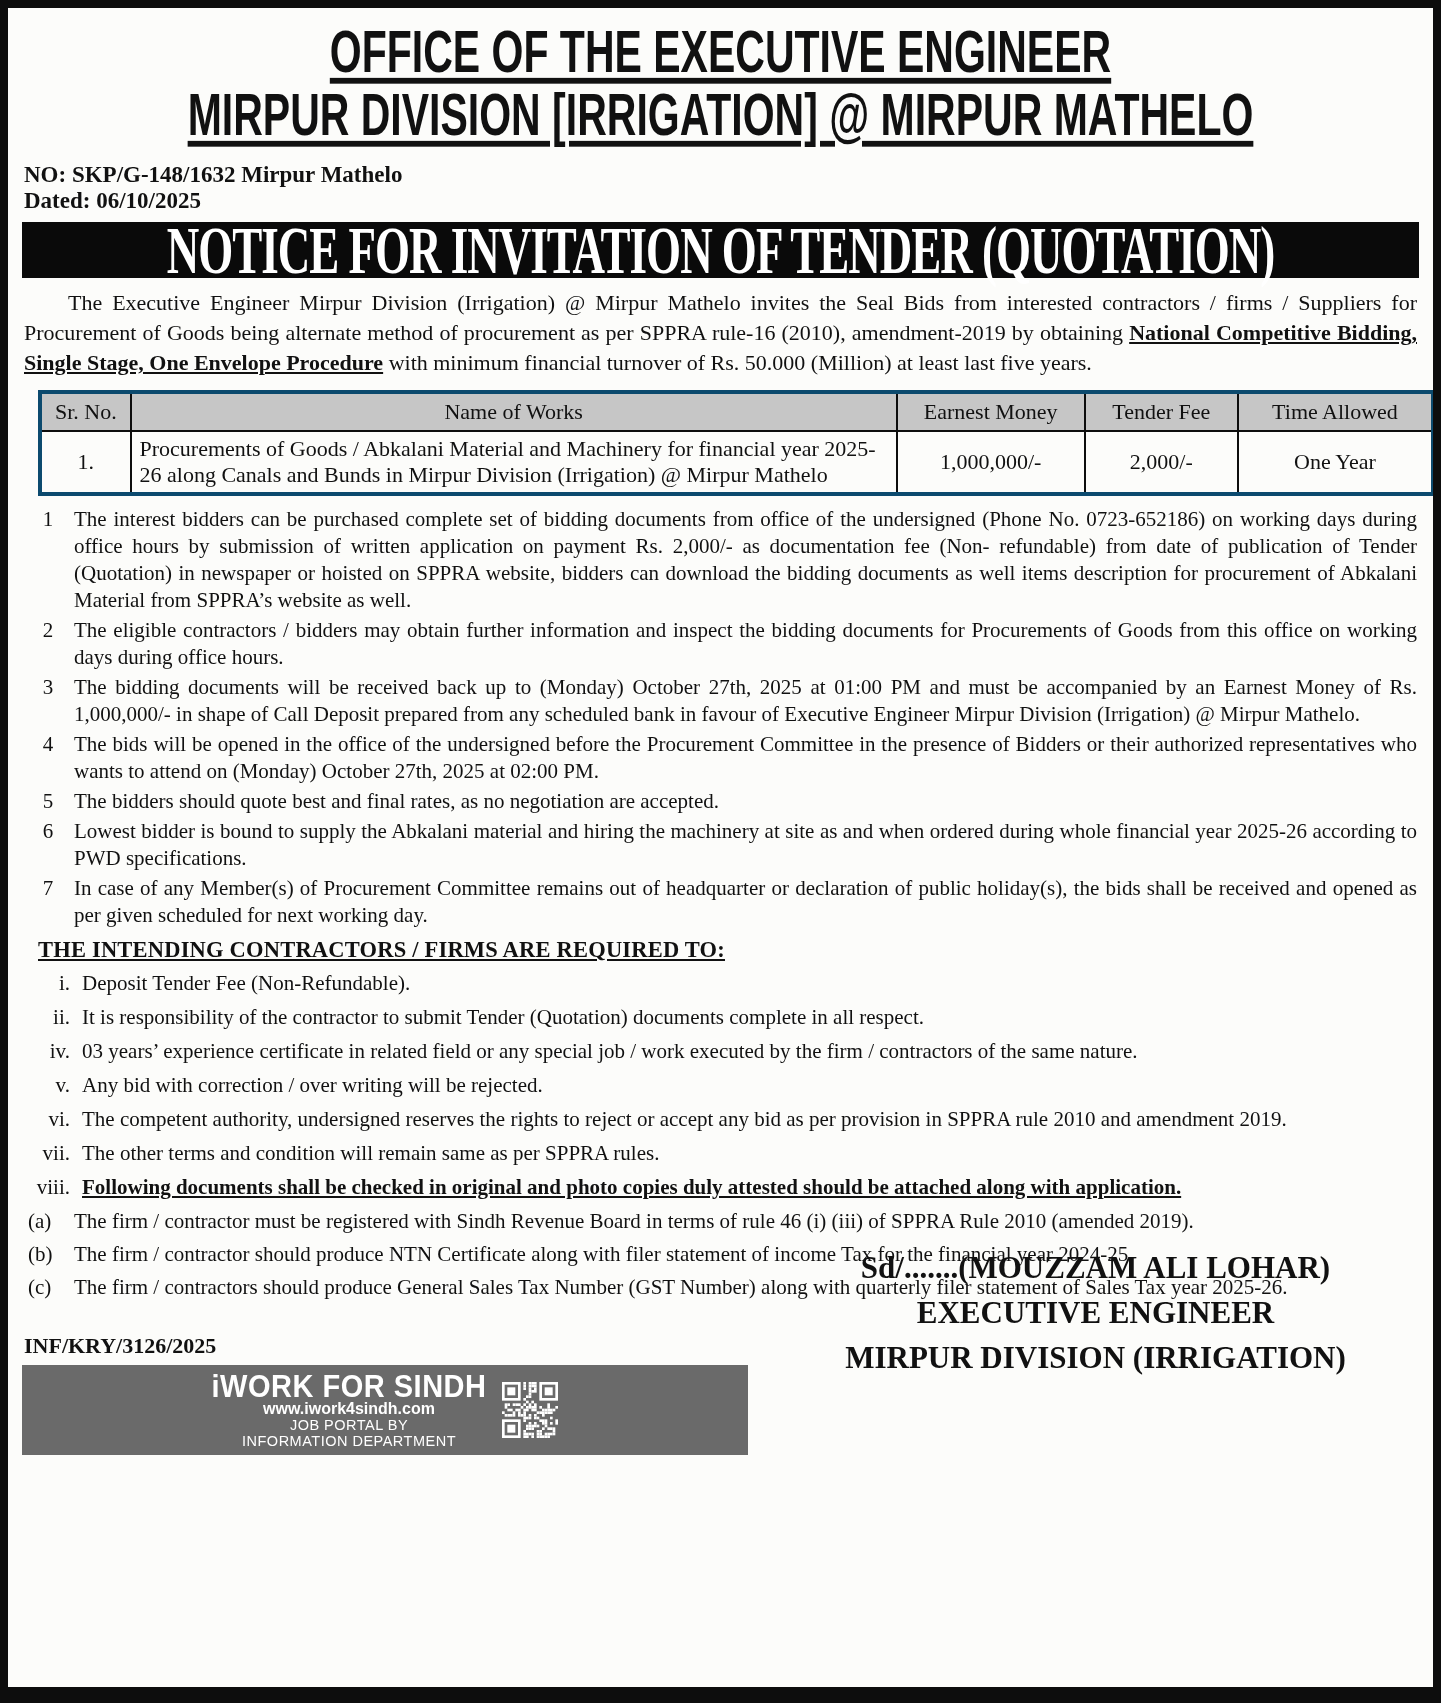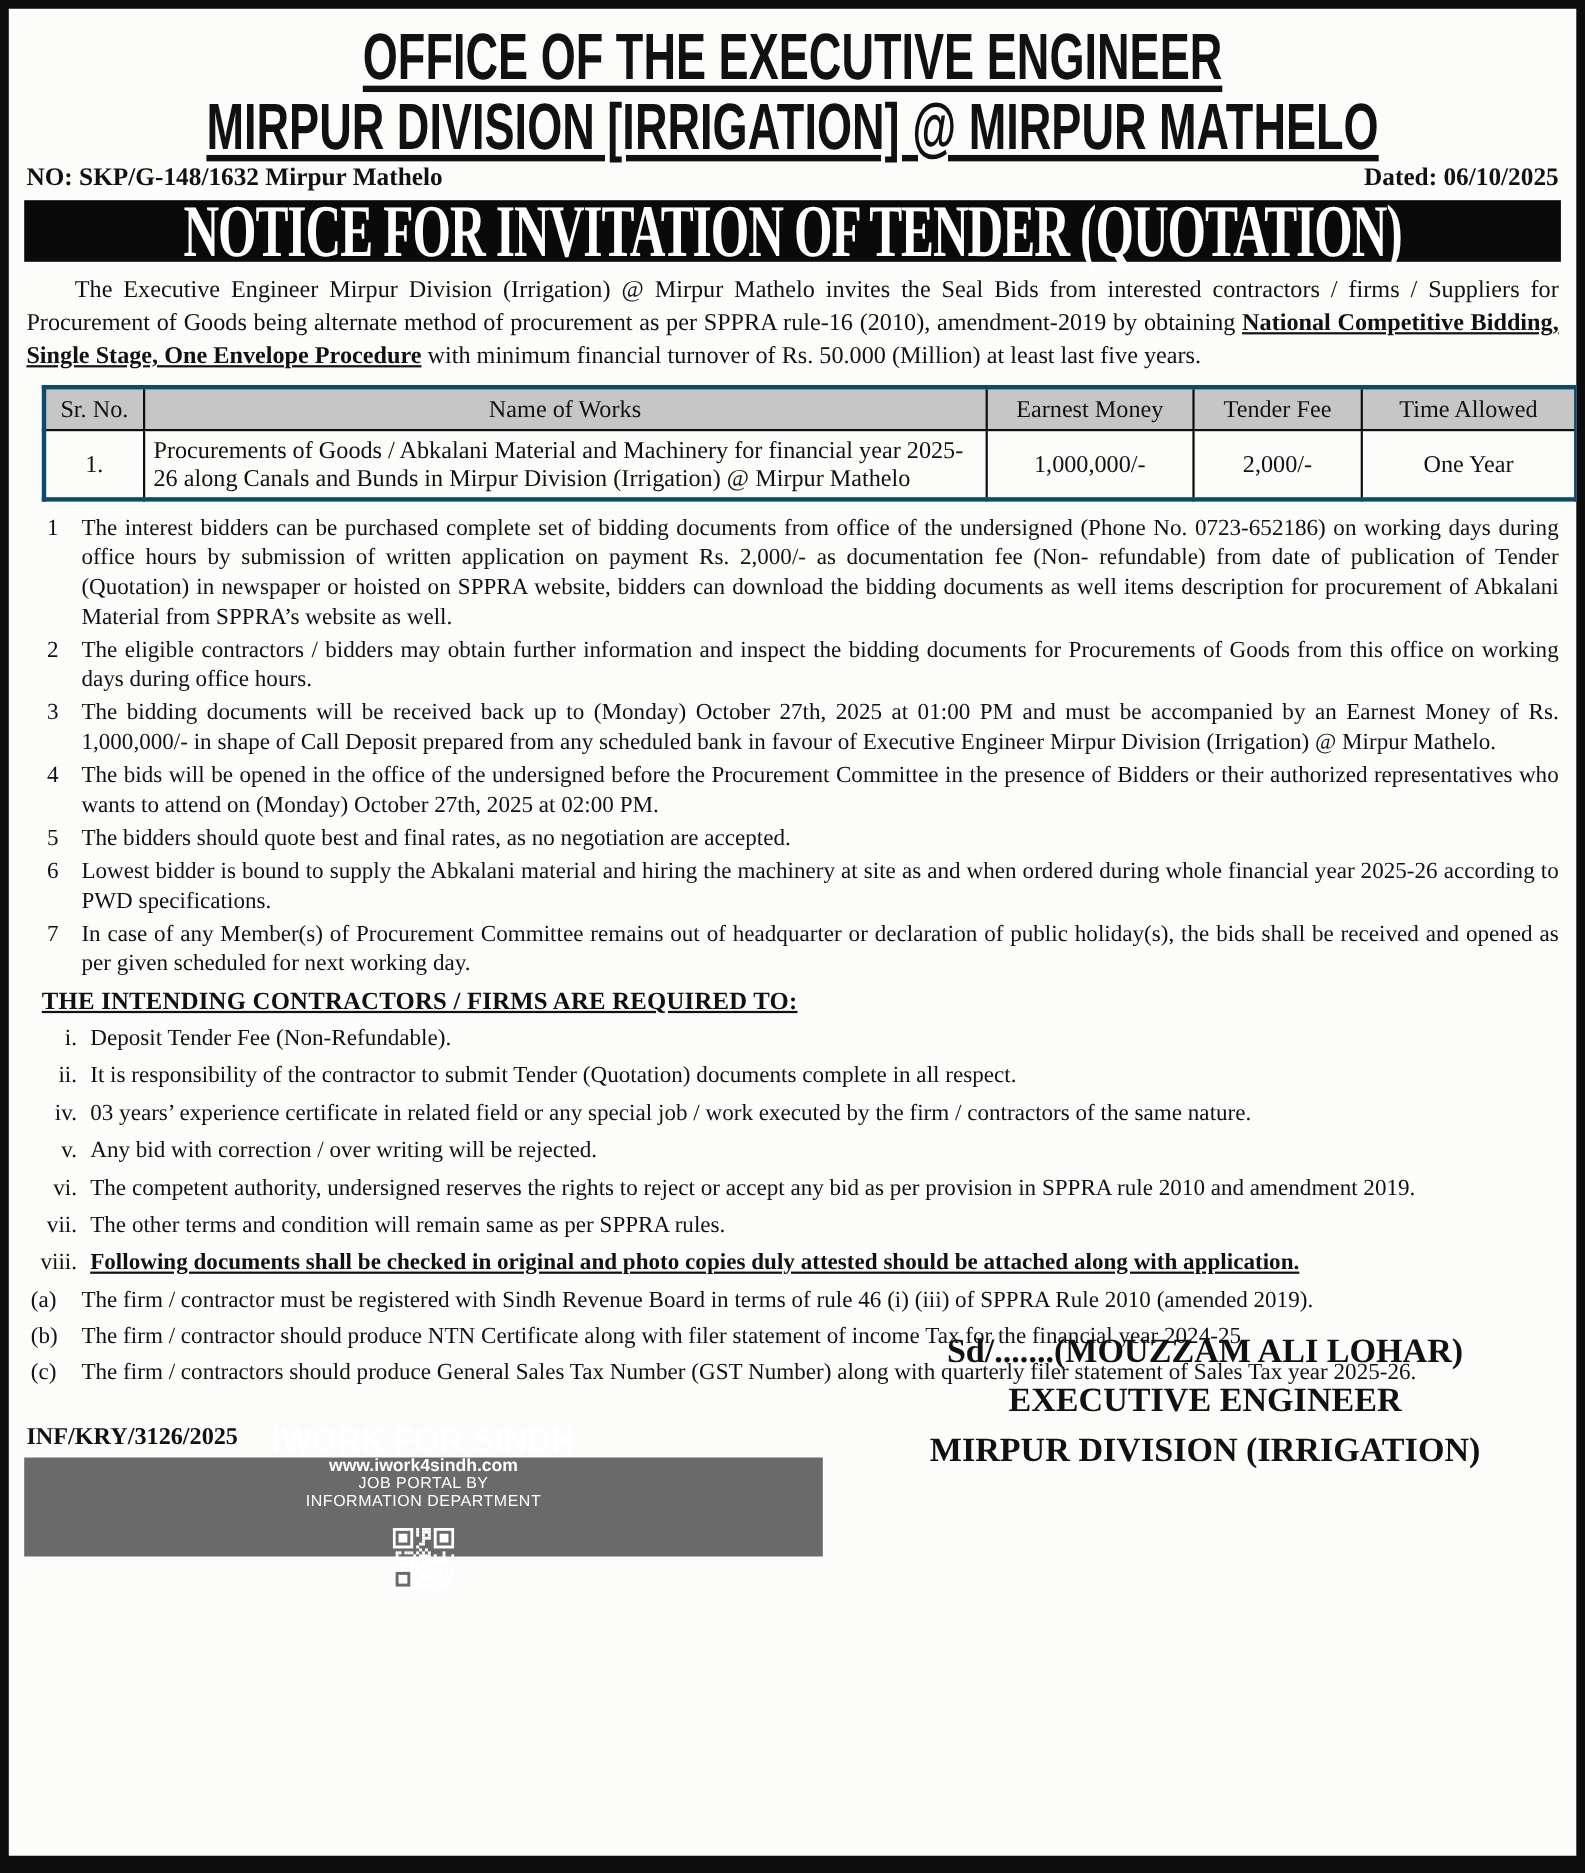--- a/index.html
+++ b/index.html
@@ -16,22 +16,22 @@
   .hdr-line{margin:0 0 10px 0;line-height:1.0;}
   .hdr-line .cond{
     display:inline-block;transform:scaleY(1.45);transform-origin:center;
     font-family:"Liberation Sans", sans-serif;font-weight:bold;
     font-size:41px;letter-spacing:0px;text-decoration:underline;
     text-underline-offset:4px;
   }
   .hdr-line.l1{padding-top:8px;}
   .hdr-line.l2{padding-top:12px;margin-bottom:6px;}
   .refrow{
-    display:flex;justify-content:space-between;align-items:baseline;
-    font-weight:bold;font-size:23px;padding:6px 2px 4px 2px;
+    display:flex;justify-content:flex-start;align-items:baseline;
+    font-weight:bold;font-size:23px;padding:20px 2px 4px 2px;flex-direction:column;
   }
   
   .banner{
     background:#0a0a0a;color:#fff;margin:4px 0 10px 0;
     height:56px;display:flex;align-items:center;justify-content:center;
   }
   .banner .cond{
     display:inline-block;transform:scaleY(1.5);transform-origin:center;
     font-family:"Liberation Serif", serif;font-weight:bold;
     font-size:45px;letter-spacing:-1px;white-space:nowrap;
@@ -67,21 +67,21 @@
   .sechead{
     font-weight:bold;text-decoration:underline;font-size:22.5px;
     margin:8px 0 4px 16px;letter-spacing:0.2px;
   }
   
   .bottom{display:flex;margin-top:2px;}
   .bottom-left{width:740px;flex:0 0 740px;}
   .inf{font-weight:bold;font-size:22px;margin:26px 0 6px 2px;}
   .logobox{
     background:#6a6a6a;color:#fff;height:90px;width:726px;
-    display:flex;align-items:center;justify-content:center;gap:16px;flex-direction:column;
+    display:flex;align-items:center;justify-content:center;gap:16px;
   }
   .logotext{text-align:center;font-family:"Liberation Sans", sans-serif;}
   .logotitle{
     font-weight:bold;font-size:29px;letter-spacing:0.5px;line-height:28px;
     display:inline-block;transform:scaleY(1.1);transform-origin:center;
   }
   .logoweb{font-weight:bold;font-size:16px;line-height:17px;}
   .logoline{font-size:14.5px;line-height:16px;letter-spacing:0.5px;}
   .qr{width:56px;height:56px;flex:0 0 56px;}
   .signature{

